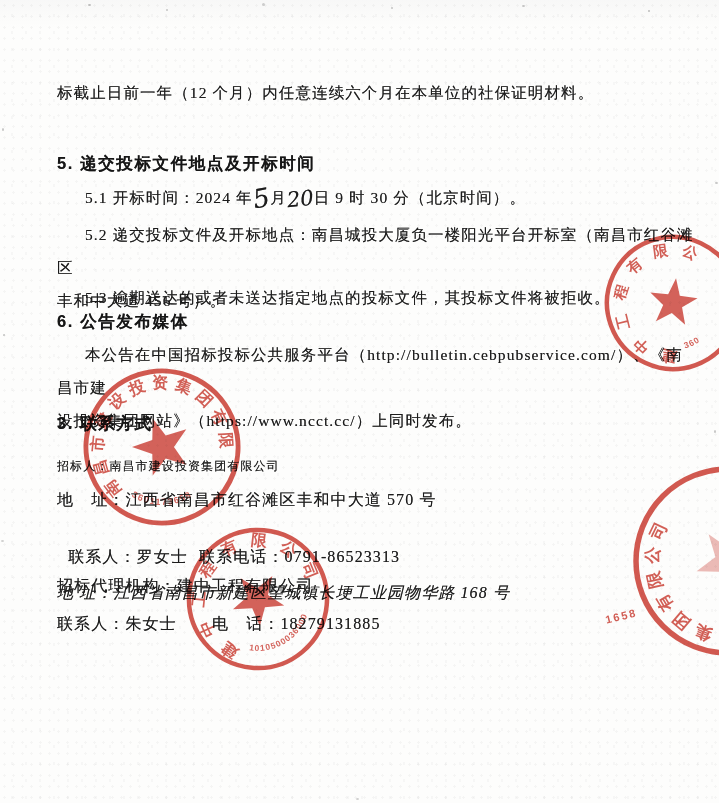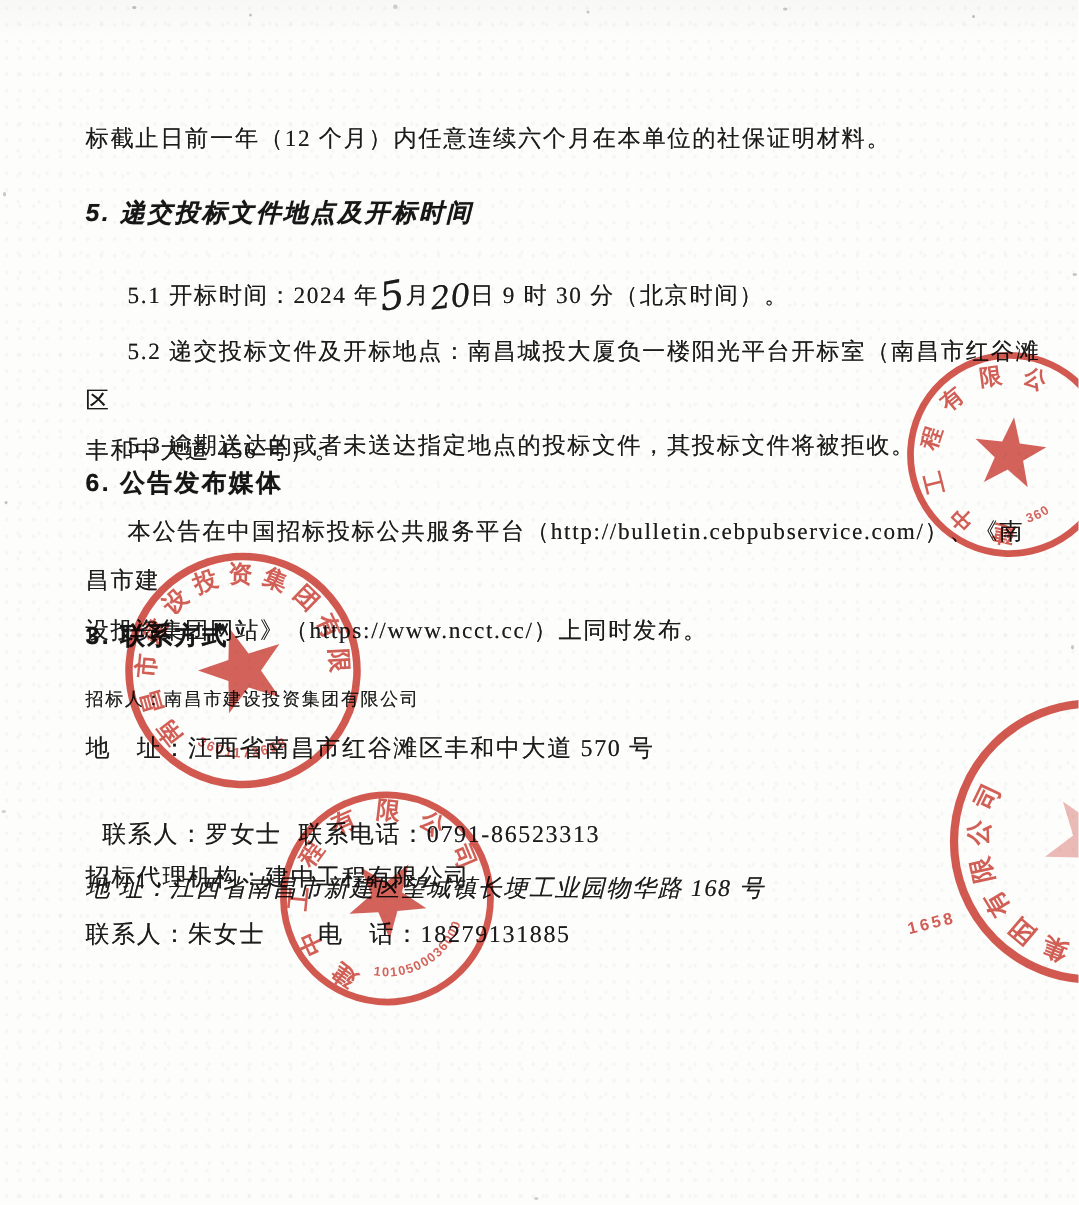--- a/index.html
+++ b/index.html
@@ -49,21 +49,21 @@
   }
   .speck{position:absolute;background:#4a4a4a;border-radius:50%;}
 </style>
 </head>
 <body>
 
 <div class="paper"></div>
 
 <p class="t body-text" style="left:57px;top:76px;">标截止日前一年（12 个月）内任意连续六个月在本单位的社保证明材料。</p>
 
-<h2 class="t heading" style="left:57px;top:131px;font-style:italic;">5. 递交投标文件地点及开标时间</h2>
+<h2 class="t heading" style="left:57px;top:153px;">5. 递交投标文件地点及开标时间</h2>
 
 <p class="t body-text" style="left:57px;top:181px;padding-left:28px;"><span>5.1 开标时间：2024 年</span><span class="hand month">5</span><span>月</span><span class="hand day">20</span><span>日 9 时 30 分（北京时间）。</span></p>
 
 <p class="t body-text indent wrapblock" style="left:57px;top:218px;">5.2 递交投标文件及开标地点：南昌城投大厦负一楼阳光平台开标室（南昌市红谷滩区
 丰和中大道 456 号）。</p>
 
 <p class="t body-text indent" style="left:57px;top:281px;">5.3 逾期送达的或者未送达指定地点的投标文件，其投标文件将被拒收。</p>
 
 <h2 class="t heading" style="left:57px;top:311px;">6. 公告发布媒体</h2>
 

